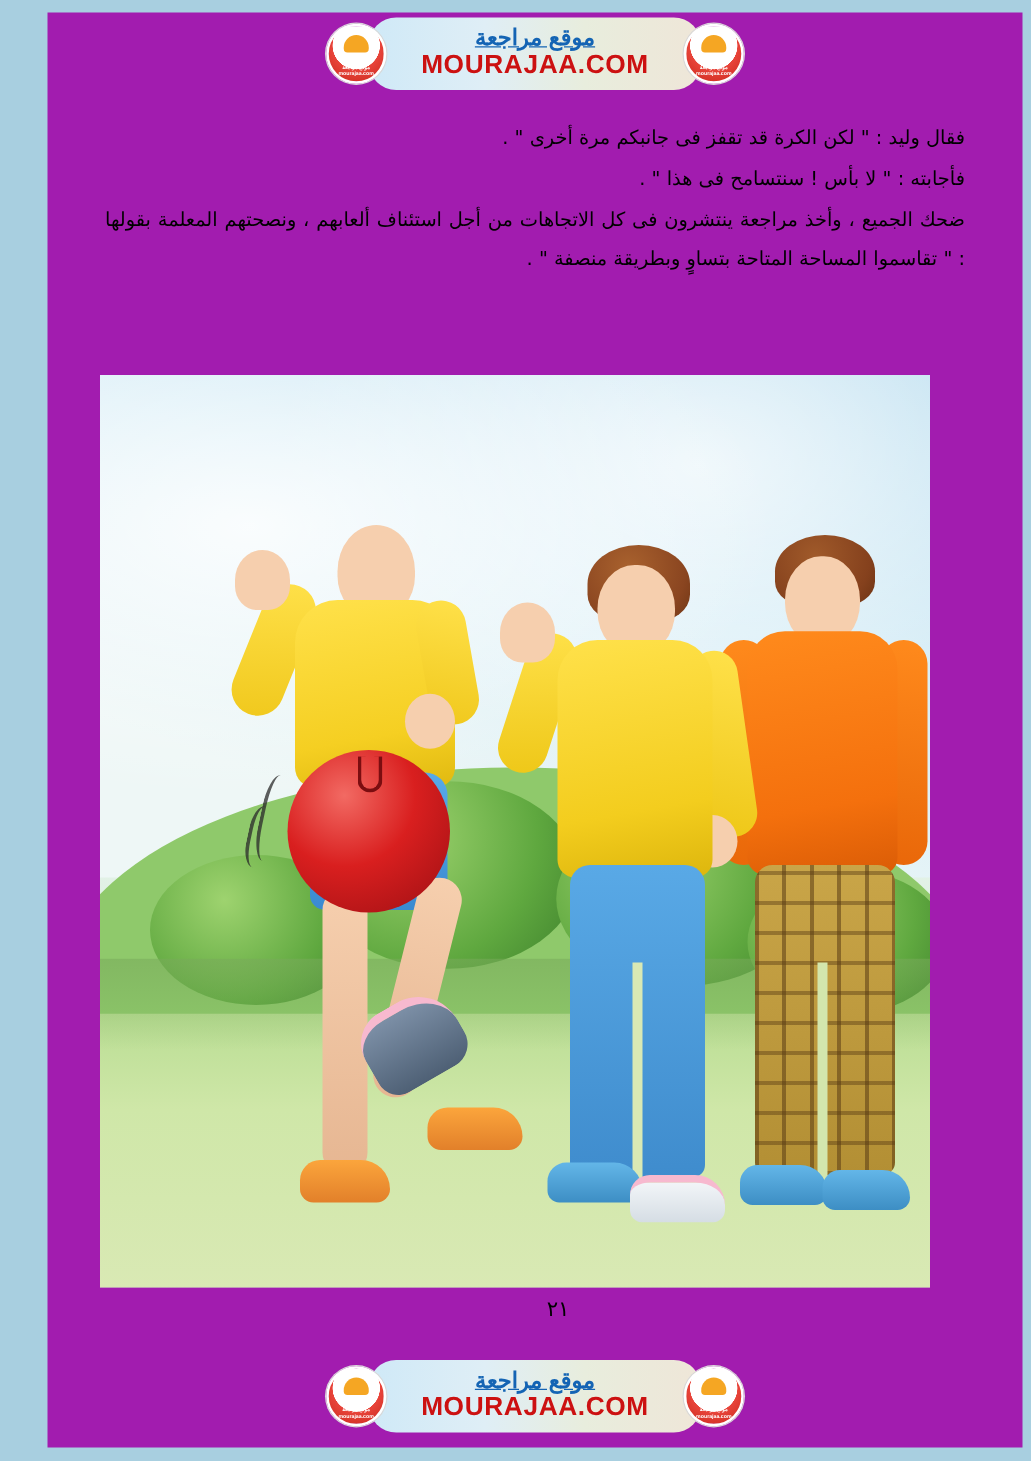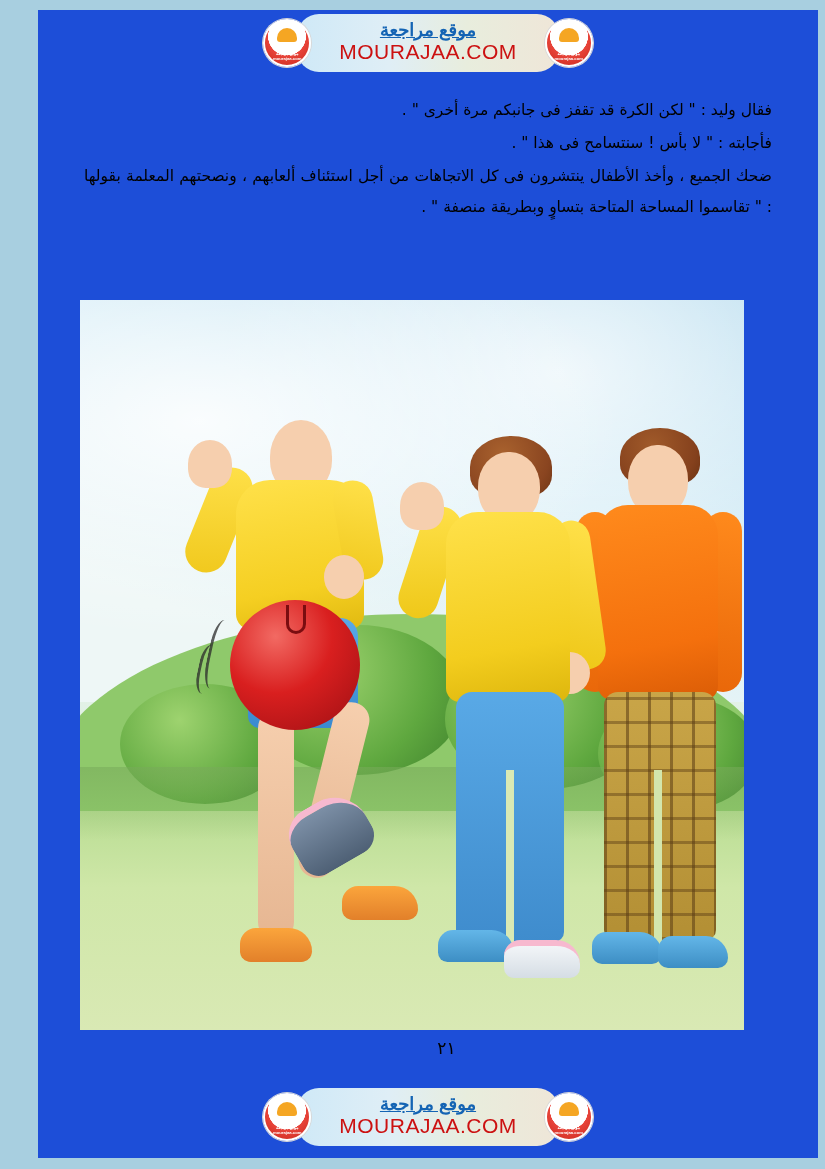--- a/index.html
+++ b/index.html
@@ -14,21 +14,21 @@
     overflow: hidden;
     position: relative;
   }
 
   .page {
     position: absolute;
     left: 38px;
     top: 10px;
     width: 780px;
     height: 1148px;
-    background: #1d4ed8;
+    background: #a21caf;
     box-sizing: border-box;
   }
 
   
   .watermark {
     position: absolute;
     left: 0;
     width: 100%;
     height: 66px;
     display: flex;
@@ -53,21 +53,21 @@
   .wm-line1 {
     color: #1464b4;
     font-size: 18px;
     font-weight: bold;
     text-decoration: underline;
     direction: rtl;
   }
   .wm-line2 {
     color: #cc1111;
     font-size: 21px;
-    font-weight: normal;
+    font-weight: bold;
     letter-spacing: 0.5px;
   }
   .wm-badge {
     width: 44px;
     height: 44px;
     border-radius: 50%;
     background: radial-gradient(circle at 50% 35%, #ffffff 0%, #ffffff 52%, #e8443a 53%, #c9271c 100%);
     border: 2px solid #ffffff;
     box-shadow: 0 0 0 1px #d8d8d8;
     position: relative;
@@ -325,21 +325,21 @@
     </div>
     <div class="wm-badge right">
       <div class="bsun"></div>
       <div class="btxt">موقع مراجعة mourajaa.com</div>
     </div>
   </div>
 
   <div class="text-block">
     <p class="line-right">فقال وليد : " لكن الكرة قد تقفز فى جانبكم مرة أخرى " .</p>
     <p class="line-right">فأجابته : " لا بأس ! سنتسامح فى هذا " .</p>
-    <p class="line-just">ضحك الجميع ، وأخذ الأطفال ينتشرون فى كل الاتجاهات من أجل استئناف ألعابهم ، ونصحتهم المعلمة بقولها : " تقاسموا المساحة المتاحة بتساوٍ وبطريقة منصفة " .</p>
+    <p class="line-just">ضحك الجميع ، وأخذ مراجعة ينتشرون فى كل الاتجاهات من أجل استئناف ألعابهم ، ونصحتهم المعلمة بقولها : " تقاسموا المساحة المتاحة بتساوٍ وبطريقة منصفة " .</p>
   </div>
 
   <div class="illustration">
     <div class="sky-swirl"></div>
     <div class="hill-back"></div>
     <div class="bush b1"></div>
     <div class="bush b2"></div>
     <div class="bush b3"></div>
     <div class="bush b4"></div>
     <div class="ground"></div>

